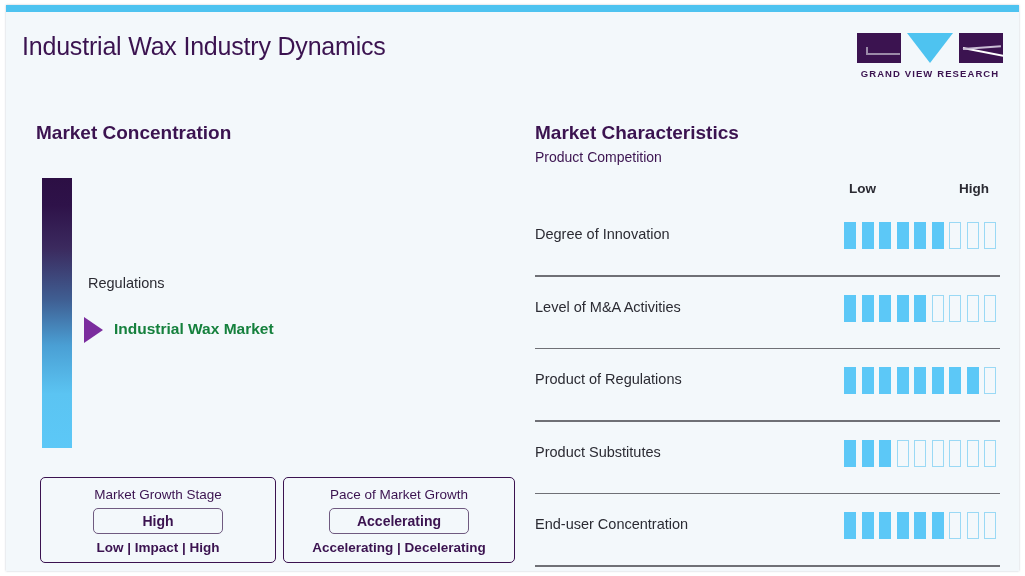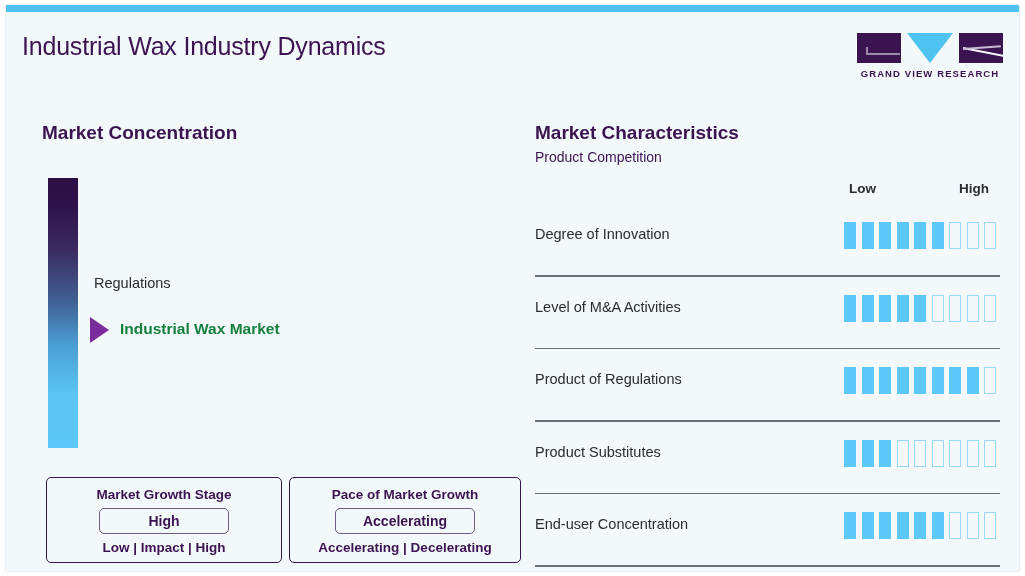--- a/index.html
+++ b/index.html
@@ -119,21 +119,21 @@
     font-size: 9.5px;
     font-weight: bold;
     color: #3b1350;
     letter-spacing: 1.1px;
     white-space: nowrap;
   }
 
   
   #left-panel {
     position: absolute;
-    left: 6px;
+    left: 0;
     top: 88px;
     width: 510px;
     bottom: 0;
   }
   .section-title {
     font-size: 19px;
     font-weight: bold;
     color: #3b1350;
   }
   #market-concentration-title {
@@ -207,21 +207,21 @@
     height: 86px;
   }
   #growth-pace-box {
     left: 277px;
     top: 377px;
     width: 232px;
     height: 86px;
   }
   .stat-heading {
     font-size: 13.5px;
-    font-weight: bold;
+    font-weight: normal;
     color: #3b1350;
     white-space: nowrap;
   }
   .stat-value-box {
     margin: 6px auto 0 auto;
     box-sizing: border-box;
     border: 1.4px solid #6f5a80;
     border-radius: 5px;
     background: #f3f8fb;
     font-size: 14px;

